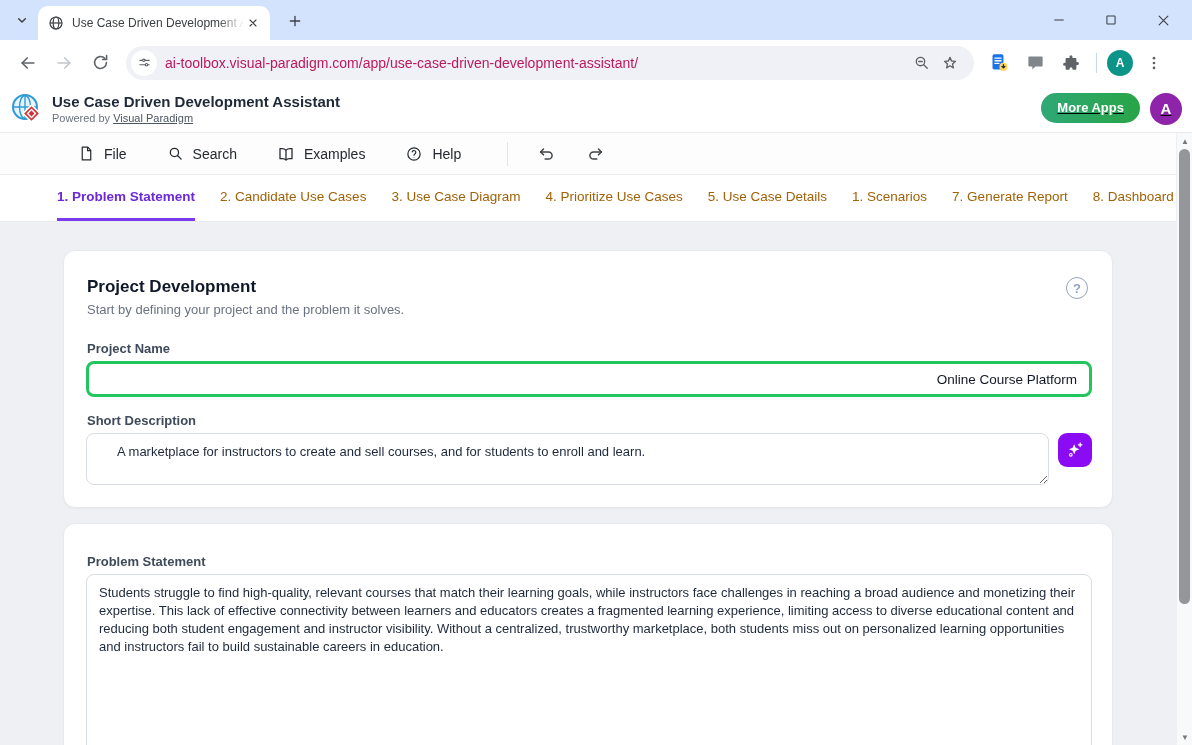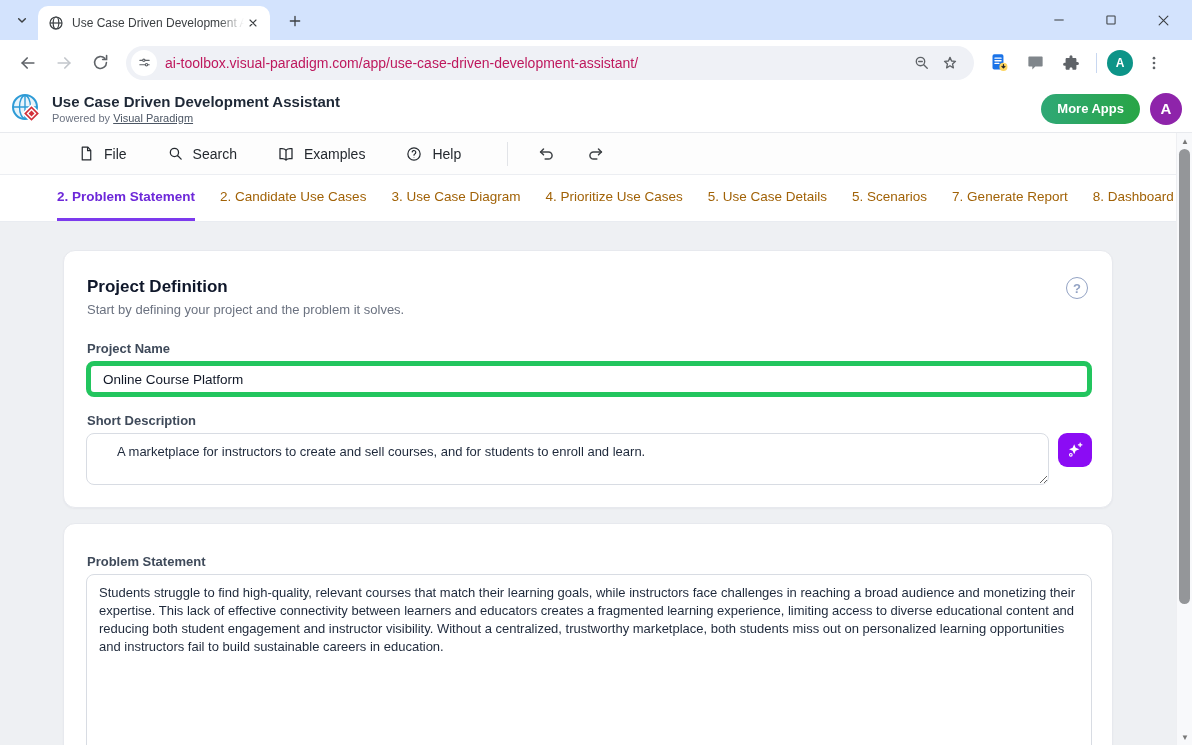--- a/index.html
+++ b/index.html
@@ -30,21 +30,21 @@
   .tb-divider { width:1px; height:20px; background:#c8d7f0; margin:0 4px; }
   .tb-avatar { width:26px; height:26px; border-radius:50%; background:#0d9488; color:#fff; font-size:12px; font-weight:700; display:flex; align-items:center; justify-content:center; }
 
   
   .appheader { position:absolute; left:0; top:85px; width:1192px; height:48px; background:#fff; border-bottom:1px solid #e8eaee; display:flex; align-items:center; padding:0 10px; }
   .logo { width:34px; height:34px; flex:0 0 34px; }
   .apptitles { margin-left:8px; }
   .apptitle { font-size:15px; font-weight:700; color:#1f2937; line-height:18px; }
   .appsub { font-size:11px; color:#6b7280; line-height:14px; }
   .appsub a { color:#4b5563; text-decoration:underline; cursor:pointer; }
-  .hdr-right { margin-left:auto; display:flex; align-items:center; gap:10px; }
+  .hdr-right { margin-left:auto; display:flex; gap:10px;text-decoration:underline; }
   .moreapps { height:30px; padding:0 16px; border:none; border-radius:16px; background:linear-gradient(90deg,#2fa876,#28a546); color:#fff; font-size:13px; font-weight:700; font-family:inherit; cursor:pointer; }
   .hdr-avatar { width:32px; height:32px; border-radius:50%; background:#8e24aa; color:#fff; font-weight:700; font-size:15px; display:flex; align-items:center; justify-content:center; cursor:pointer; }
 
   
   .menubar { position:absolute; left:0; top:133px; width:1176px; height:42px; background:#fdfdfd; border-bottom:1px solid #eceef2; display:flex; align-items:center; padding-left:78px; }
   .menuitem { display:flex; align-items:center; gap:9px; margin-right:40px; font-size:14px; color:#24292f; cursor:pointer; }
   .menu-divider { width:1px; height:24px; background:#e2e4e8; margin:0 22px 0 6px; }
   .histbtn { width:32px; height:30px; display:flex; align-items:center; justify-content:center; margin-right:18px; cursor:pointer; }
 
   
@@ -54,21 +54,21 @@
 
   
   .content { position:absolute; left:0; top:222px; width:1176px; height:523px; background:#eef0f3; overflow:hidden; }
   .card { position:absolute; left:63px; width:1050px; background:#fff; border:1px solid #e7e9ee; border-radius:12px; box-shadow:0 1px 2px rgba(16,24,40,.04); }
   .card1 { top:28px; height:258px; }
   .card2 { top:301px; height:400px; }
   .card-title { position:absolute; left:23px; top:26px; font-size:17px; font-weight:700; color:#0f172a; }
   .card-sub { position:absolute; left:23px; top:51px; font-size:13px; color:#6b7280; }
   .card-help { position:absolute; right:24px; top:26px; width:22px; height:22px; border:1.8px solid #93a3c4; border-radius:50%; color:#93a3c4; font-size:13px; font-weight:700; display:flex; align-items:center; justify-content:center; cursor:pointer; }
   .field-label { position:absolute; left:23px; font-size:13px; font-weight:600; color:#3f4a5a; }
-  .txt-input { position:absolute; left:22px; width:1006px; height:36px; border:5px solid #22c55e; border-radius:8px; padding:0 12px; font-size:13.5px; color:#111827; font-family:inherit; background:#fff; }
+  .txt-input { position:absolute; left:22px; width:1006px; height:36px; border:3px solid #22c55e; border-radius:8px; padding:0 12px; font-size:13.5px; color:#111827; font-family:inherit; background:#fff;text-align:right; }
   .txt-area { position:absolute; left:22px; border:1px solid #d8dce3; border-radius:8px; padding:9px 12px; font-size:13px; line-height:18px; color:#1e293b; font-family:inherit; background:#fff; resize:both; }
   .ai-btn { position:absolute; left:994px; top:182px; width:34px; height:34px; border:none; border-radius:9px; background:#8b0cf4; display:flex; align-items:center; justify-content:center; cursor:pointer; }
 
   
   .pagescroll { position:absolute; left:1176px; top:133px; width:16px; height:612px; background:#f8f9fb; border-left:1px solid #eeeff2; }
   .ps-arrow { position:absolute; left:0; width:16px; height:14px; display:flex; align-items:center; justify-content:center; color:#787878; font-size:8px; }
   .ps-up { top:1px; }
   .ps-down { bottom:1px; }
   .ps-thumb { position:absolute; left:2px; top:16px; width:11px; height:455px; background:#949699; border-radius:6px; }
 
@@ -270,34 +270,34 @@
       <span>
         <svg width="20" height="20" viewBox="0 0 24 24" fill="none" stroke="#3f4347" stroke-width="1.8" stroke-linecap="round" stroke-linejoin="round" transform="scale(-1,1)">
             <path d="M5.5 9.5H15a4.3 4.3 0 0 1 0 8.6h-4"></path>
             <path d="M9 6 5.5 9.5 9 13"></path>
           </svg>
       </span>
     </span>
   </div>
 
   <div class="steps">
-    <span class="step active">2. Problem Statement</span>
+    <span class="step active">1. Problem Statement</span>
     <span class="step">2. Candidate Use Cases</span>
     <span class="step">3. Use Case Diagram</span>
     <span class="step">4. Prioritize Use Cases</span>
     <span class="step">5. Use Case Details</span>
-    <span class="step">5. Scenarios</span>
+    <span class="step">1. Scenarios</span>
     <span class="step">7. Generate Report</span>
     <span class="step">8. Dashboard</span>
   </div>
 
   <div class="content">
 
     <div class="card card1">
-      <div class="card-title">Project Definition</div>
+      <div class="card-title">Project Development</div>
       <div class="card-sub">Start by defining your project and the problem it solves.</div>
       <span class="card-help">?</span>
 
       <label class="field-label" style="top:90px;">Project Name</label>
       <input class="txt-input" style="top: 110px;" type="text" value="Online Course Platform">
 
       <label class="field-label" style="top:162px;">Short Description</label>
       <textarea class="txt-area" style="top: 182px; width: 963px; height: 52px; padding-left: 30px;">A marketplace for instructors to create and sell courses, and for students to enroll and learn.</textarea>
 
       <button class="ai-btn">

